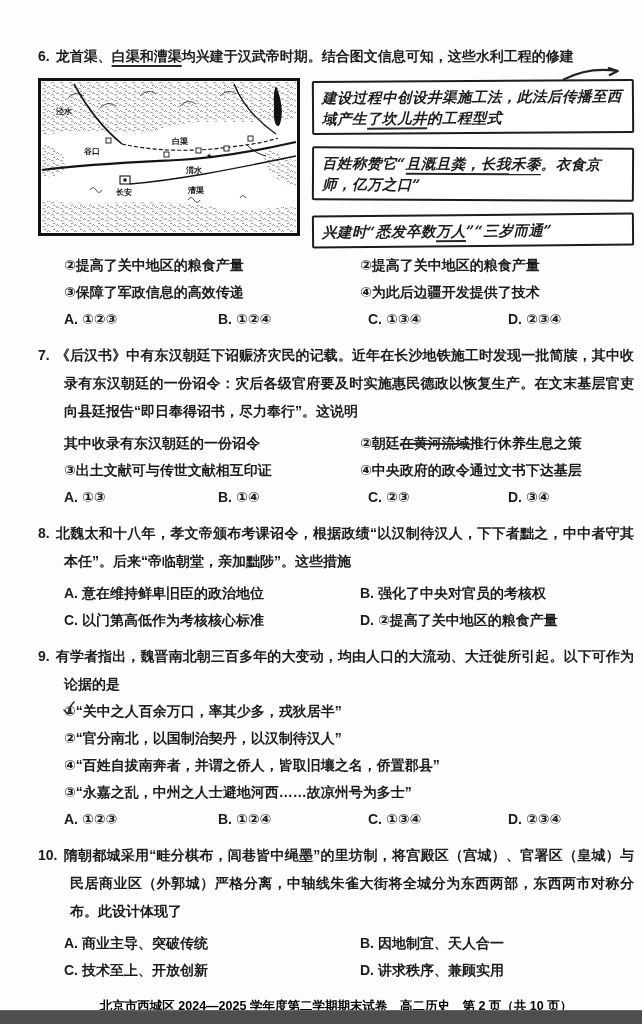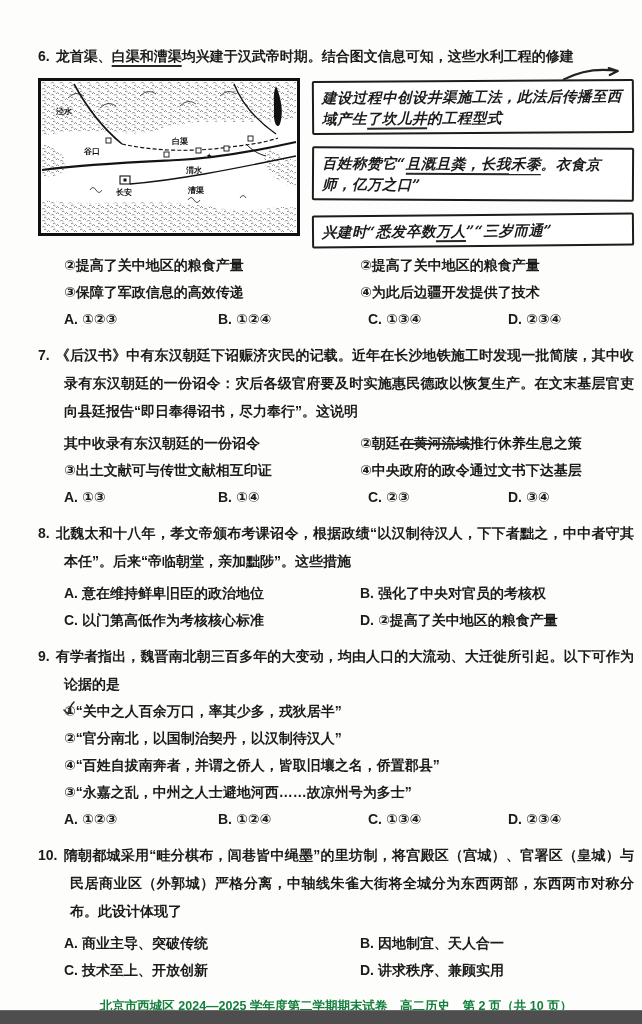--- a/index.html
+++ b/index.html
@@ -25,21 +25,21 @@
         text-underline-offset:4px;text-decoration-color:#262626;}
   .pen-strike{text-decoration:line-through;text-decoration-thickness:2px;
         text-decoration-color:#2a2a2a;text-align:center;}
   .items2col{display:grid;grid-template-columns:296px 1fr;padding-left:26px;margin-top:5px;
         font-size:14px;line-height:27px;font-weight:600;}
   .choicesrow{display:grid;grid-template-columns:154px 150px 140px 1fr;padding-left:26px;
         font-size:14px;line-height:27px;font-weight:600;}
   .qlist{padding-left:26px;font-size:14px;line-height:27px;font-weight:600;}
   .qlist > div{position:relative;}
   .tick-overlay{position:absolute;left:-3px;top:3px;pointer-events:none;}
-  .footer{margin-top:14px;text-align:center;font-size:12.5px;font-weight:600;color:#15803d;}
+  .footer{margin-top:14px;text-align:center;font-size:12.5px;font-weight:600;color:#000000;}
   .scan-bar{position:absolute;left:0;right:0;bottom:0;height:13px;background:#4e4e4e;
         border-top:1px solid #6a6a6a;}
   svg text{font-family:"Liberation Sans","DejaVu Sans",sans-serif;font-weight:700;}
 </style>
 </head>
 <body>
 
 <div class="page">
   <div class="content">
 

